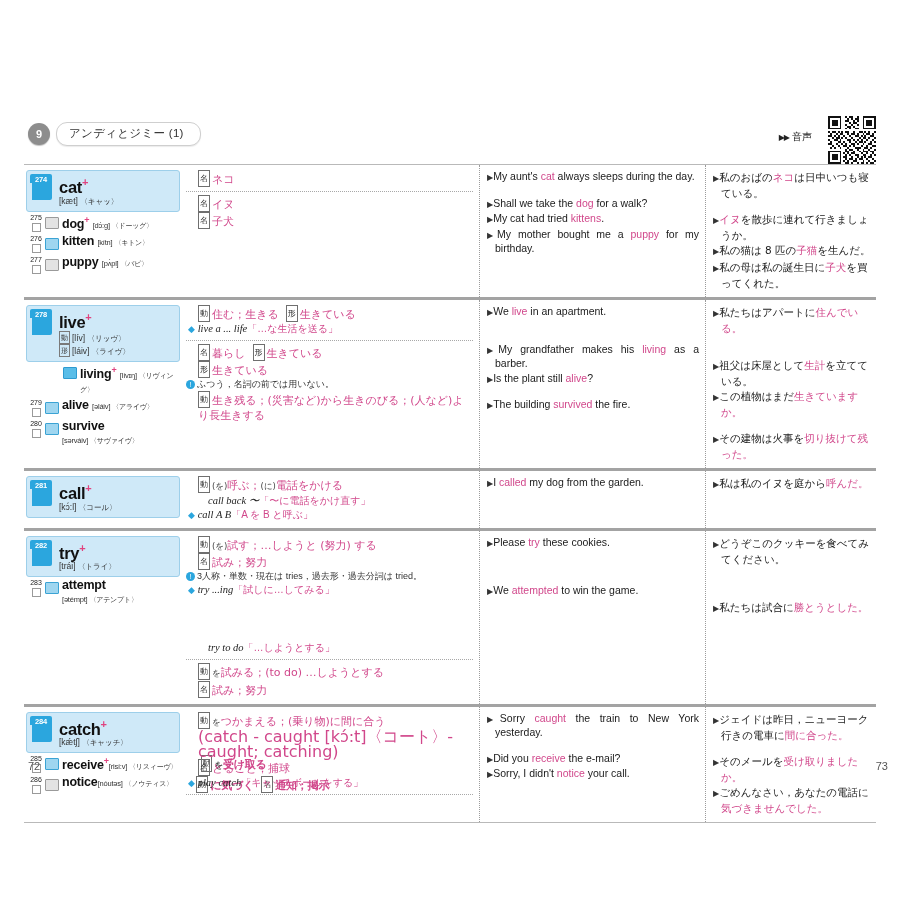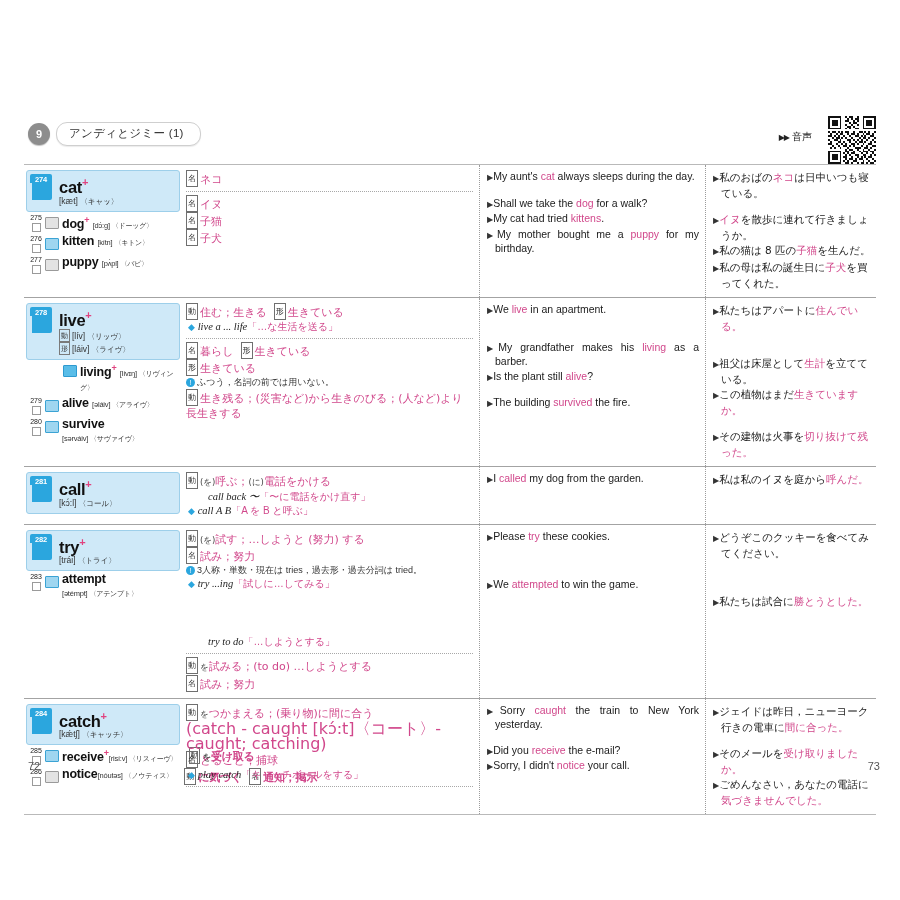--- a/index.html
+++ b/index.html
@@ -24,21 +24,21 @@
   }
 
   .audio{position:absolute;right:88px;top:130px;display:flex;align-items:center;gap:3px;
     font-size:10px;color:#222;}
   .audio .tri{font-size:8px;letter-spacing:-1px;}
   .qr{position:absolute;right:24px;top:116px;width:48px;height:48px;}
 
   
   .tbl{position:absolute;left:24px;top:164px;width:852px;border-top:1px solid #b9b9b9;
        border-bottom:1px solid #b9b9b9;box-sizing:border-box;}
-  .block{display:flex;border-bottom:1px solid #a3a3a3;box-sizing:border-box;}
+  .block{display:flex;border-bottom:3px solid #a3a3a3;box-sizing:border-box;}
   .block:last-child{border-bottom:none;}
   .c1{width:158px;flex:0 0 158px;padding:5px 2px 6px 2px;box-sizing:border-box;}
   .c2{width:298px;flex:0 0 298px;padding:5px 6px 6px 4px;box-sizing:border-box;
       border-right:1px dotted #9b9b9b;}
   .c3{width:226px;flex:0 0 226px;padding:5px 6px 6px 6px;box-sizing:border-box;
       border-right:1px dotted #9b9b9b;}
   .c4{width:170px;flex:1 1 auto;padding:5px 2px 6px 6px;box-sizing:border-box;}
 
   
   .hw{position:relative;background:#cfe9f8;border:1px solid #9dcfea;border-radius:3px;
@@ -63,21 +63,21 @@
   .ic-grey{background:#e3e3e3;border:1px solid #9a9a9a;}
   .ic-blue{background:#9fd6f0;border:1px solid #3ba3d4;}
   .ic-arrow{background:#59bde8;border:1px solid #2e9ad0;}
   .sub .txt{font-size:12.5px;font-weight:bold;line-height:13px;letter-spacing:-.2px;color:#111;}
   .sub .txt sup{font-size:9px;color:#e0437f;}
   .sub .ph2{font-size:7.5px;font-weight:normal;color:#333;}
   .sub .ph2 .kana{font-size:7px;}
   .sub-indent{padding-left:20px;}
 
   
-  .def{font-family:"DejaVu Sans","Liberation Sans",sans-serif;font-size:11px;line-height:15px;color:#d1478b;}
+  .def{font-family:"DejaVu Sans","Liberation Sans",sans-serif;font-size:11px;line-height:15px;color:#d1478b;margin-left:12px;}
   .def .pos{display:inline-block;font-size:8px;border:1px solid #6f6f6f;padding:0 1px;
             margin-right:2px;color:#333;vertical-align:1.5px;font-weight:normal;}
   .def .sm{font-size:8.5px;color:#444;}
   .phr{font-size:10px;line-height:14px;color:#222;padding-left:12px;text-indent:-10px;}
   .phr .dia{color:#2ba6de;font-size:9px;}
   .phr i{font-family:"Liberation Serif","DejaVu Serif",serif;font-style:italic;font-size:10.5px;}
   .phr .jp{color:#d1478b;text-align:center;}
   .note{font-size:9px;line-height:13px;color:#333;}
   .note .i{display:inline-block;width:9px;height:9px;border-radius:50%;background:#2ba6de;
            color:#fff;font-size:7px;text-align:center;line-height:9px;margin-right:2px;}
@@ -89,21 +89,21 @@
   .ex .ar{color:#333;font-size:8px;}
   .ex b{color:#d1478b;font-weight:normal;}
   .exj{font-family:"DejaVu Sans","Liberation Sans",sans-serif;font-size:10.5px;line-height:14px;
        color:#1a1a1a;padding-left:9px;text-indent:-8px;margin-bottom:1px;}
   .exj .ar{color:#333;font-size:8px;}
   .exj b{color:#d1478b;font-weight:normal;}
   .spacer{height:11px;}
 
   
   .pg{position:absolute;bottom:128px;font-size:11px;color:#555;}
-  .pg-l{left:28px;} .pg-r{right:20px;}
+  .pg-l{left:28px;} .pg-r{right:12px;}
 </style>
 </head>
 <body>
 
 <div class="page">
 
   <div class="hdr">
     <div class="hdr-num">9</div>
     <div class="hdr-pill">アンディとジミー (1)</div>
   </div>
@@ -297,21 +297,20 @@
           <div class="sub ">
     <div class="num">277<span class="chk"></span></div>
     <span class="ic ic-grey"></span>
     <span class="txt">puppy <span class="ph2">[pʌ́pi] <span class="kana">〈パピ〉</span></span></span>
   </div>
         </div>
     <div class="c2">
           <div class="def"><span class="pos">名</span><span>ネコ</span></div>
           <div class="dotline"></div>
           <div class="def"><span class="pos">名</span><span>イヌ</span></div>
-          <div class="def"><span class="pos">名</span><span>子猫</span></div>
           <div class="def"><span class="pos">名</span><span>子犬</span></div>
         </div>
     <div class="c3">
           <div class="ex"><span class="ar">▶</span><span>My aunt's </span><b>cat</b><span> always sleeps during the day.</span></div>
           <div class="spacer"></div>
           <div class="ex"><span class="ar">▶</span><span>Shall we take the </span><b>dog</b><span> for a walk?</span></div>
           <div class="ex"><span class="ar">▶</span><span>My cat had tried </span><b>kittens</b><span>.</span></div>
           <div class="ex"><span class="ar">▶</span><span>My mother bought me a </span><b>puppy</b><span> for my birthday.</span></div>
         </div>
     <div class="c4">

